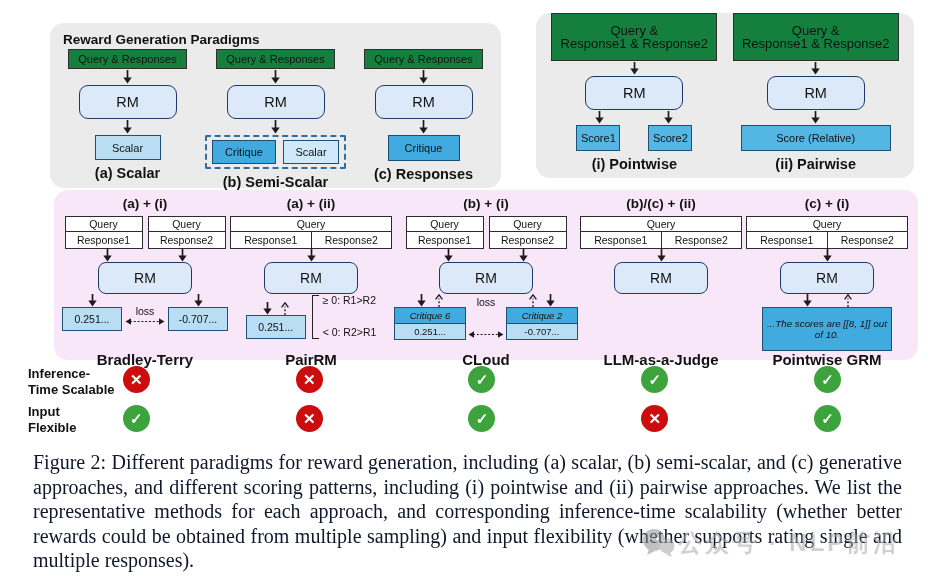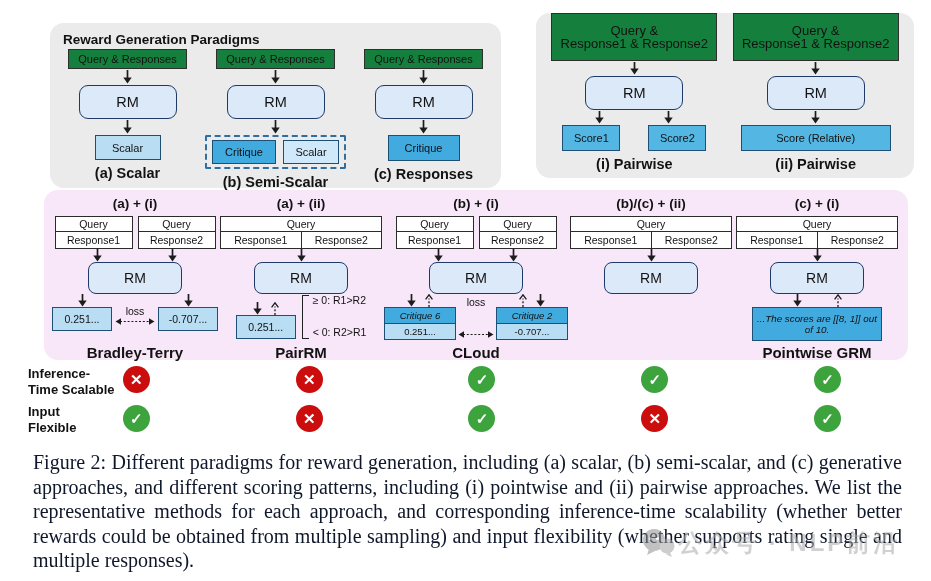--- a/index.html
+++ b/index.html
@@ -3,41 +3,41 @@
 <meta charset="utf-8">
 <style>
   html,body{margin:0;padding:0}
   body{width:931px;height:581px;position:relative;background:#fff;overflow:hidden;
        font-family:"Liberation Sans",sans-serif;color:#121212}
   .panel{position:absolute;border-radius:14px;box-sizing:border-box}
   .grey{background:var(--panel-grey)}
   .pink{background:var(--panel-pink)}
   .p-left{left:50px;top:23px;width:451px;height:165px}
   .p-right{left:536px;top:13px;width:378px;height:165px}
-  .p-methods{left:44px;top:190px;width:864px;height:170px;display:grid;
+  .p-methods{left:54px;top:190px;width:864px;height:170px;display:grid;
              grid-template-columns:repeat(5,1fr);padding:4px 8px}
   .ptitle{font-weight:bold;font-size:13.5px;padding:9px 0 2px 13px}
   .cols{display:flex;justify-content:space-evenly;align-items:flex-start}
   .pcol{display:flex;flex-direction:column;align-items:center}
   .wbox{background:#15803d;border:1.7px solid #2e2e2e;font-size:11px;padding:3px 9px;white-space:nowrap}
   .wbox.two{white-space:normal;text-align:center;line-height:13px;padding:10px 7px;font-size:13px}
   .rm{width:96px;height:32px;border-radius:9px;background:var(--rm-fill);
       border:1.6px solid var(--rm-border);display:flex;align-items:center;justify-content:center;
       font-size:14.5px}
   .rm.small{width:92px;height:30px;font-size:14px;border-radius:8px}
   .obox{display:flex;align-items:center;justify-content:center;font-size:11px;
         border:1.5px solid var(--box-border);box-sizing:border-box;background:var(--box-light)}
   .obox.dark{background:var(--box-dark)}
   .obox.lighter{background:var(--box-lighter)}
   .obox.score{background:var(--box-score)}
   .ow-scalar{width:66px;height:25px}
   .ow-crit{width:64px;height:24px}
   .ow-scal2{width:56px;height:24px}
   .ow-gen{width:72px;height:26px}
-  .ow-score{width:58px;height:26px}
+  .ow-score{width:44px;height:26px}
   .ow-rel{width:150px;height:26px}
   .dashwrap{display:flex;gap:7px;border:2px dashed #2f6ea1;padding:3px 5px;border-radius:2px}
   .pcap{font-weight:bold;font-size:14.5px;margin-top:5px}
   .pcol svg{display:block;margin:1px 0}
   
   .mcol{display:flex;flex-direction:column;align-items:center}
   .mhead{font-weight:bold;font-size:13.5px;height:19px;margin-top:2px}
   .in-dual{display:flex;gap:5px;margin-top:1px}
   .qr{border:1.7px solid #2b2b2b;background:#fff;width:76px;text-align:center;font-size:10.5px}
   .qc{border-bottom:1.7px solid #2b2b2b;height:14px;line-height:14px}
@@ -63,21 +63,21 @@
   .ital{font-style:italic}
   .pairout{display:flex;align-items:flex-end}
   .bracket{width:6px;height:42px;border-left:1.6px solid #222;border-top:1.6px solid #222;
            border-bottom:1.6px solid #222;margin:0 4px 0 6px}
   .conds{display:flex;flex-direction:column;justify-content:space-between;height:44px;
          font-size:10.5px;white-space:nowrap;padding-bottom:1px}
   .llmout{display:flex;align-items:flex-end}
   .llmbox{width:90px;height:34px;font-size:9.8px;line-height:11px;text-align:center;padding:0 2px}
   .llmout svg{margin:0 1px 12px}
   .token{width:104px;height:28px;font-size:10.5px;margin-bottom:3px}
-  .grmbox{width:130px;height:34px;font-size:9.8px;line-height:11px;text-align:center;padding:15px 3px}
+  .grmbox{width:130px;height:44px;font-size:9.8px;line-height:11px;text-align:center;padding:15px 3px}
   .mname{font-weight:bold;font-size:15px;margin-top:auto;padding-bottom:3px}
   
   .mlabel{position:absolute;left:28px;font-size:13px;font-weight:bold;line-height:16px}
   .ml-1{top:366px}
   .ml-2{top:404px}
   .mrow{position:absolute;left:50px;width:864px;display:grid;grid-template-columns:repeat(5,1fr);
         justify-items:center}
   .mr-1{top:366px}
   .mr-2{top:405px}
   .badge{width:27px;height:27px;border-radius:50%;color:#fff;display:flex;align-items:center;
@@ -167,21 +167,21 @@
           </svg>
         <svg width="11" height="13" viewBox="0 0 11 13">
             <line x1="5.5" y1="0" x2="5.5" y2="7" stroke="#1c1c1c" stroke-width="1.7"></line>
             <polygon points="1.3,6.6 9.7,6.6 5.5,12.6" fill="#1c1c1c"></polygon>
           </svg>
       </div>
       <div class="orow" style="gap:28px">
         <div class="obox score ow-score">Score1</div>
         <div class="obox score ow-score">Score2</div>
       </div>
-      <div class="pcap">(i) Pairwise</div>
+      <div class="pcap">(i) Pointwise</div>
     </div>
 
     <div class="pcol">
       <div class="wbox two" style="width:150px">
         <div>Query &amp;</div>
         <div>Response1 &amp; Response2</div>
       </div>
       <svg width="11" height="13" viewBox="0 0 11 13">
           <line x1="5.5" y1="0" x2="5.5" y2="7" stroke="#1c1c1c" stroke-width="1.7"></line>
           <polygon points="1.3,6.6 9.7,6.6 5.5,12.6" fill="#1c1c1c"></polygon>
@@ -361,20 +361,21 @@
       <div class="rrow">
           <div class="rc">Response1</div>
           <div class="rc">Response2</div>
         </div>
     </div>
     <svg width="11" height="13" viewBox="0 0 11 13">
         <line x1="5.5" y1="0" x2="5.5" y2="7" stroke="#1c1c1c" stroke-width="1.7"></line>
         <polygon points="1.3,6.6 9.7,6.6 5.5,12.6" fill="#1c1c1c"></polygon>
       </svg>
     <div class="rm small">RM</div>
+    <div class="mname">LLM-as-a-Judge</div>
   </div>
 
   <div class="mcol">
     <div class="mhead">(c) + (i)</div>
     <div class="in-merged">
       <div class="qc">Query</div>
       <div class="rrow">
           <div class="rc">Response1</div>
           <div class="rc">Response2</div>
         </div>

